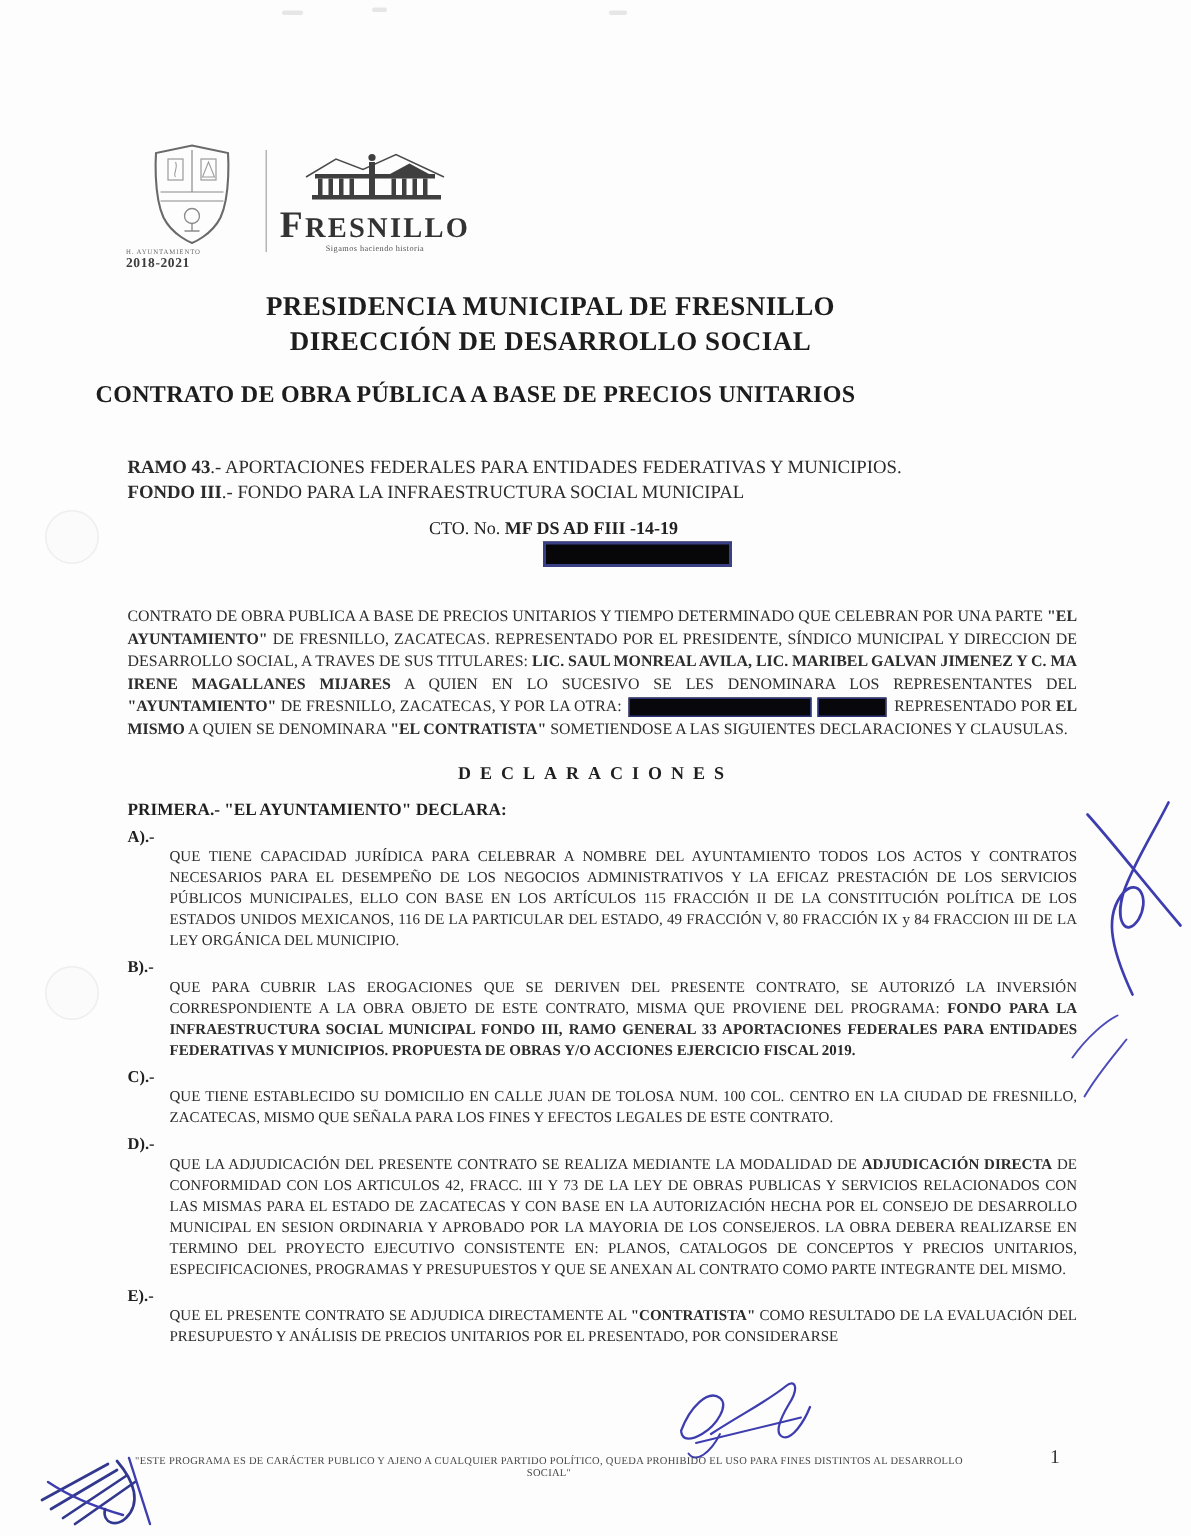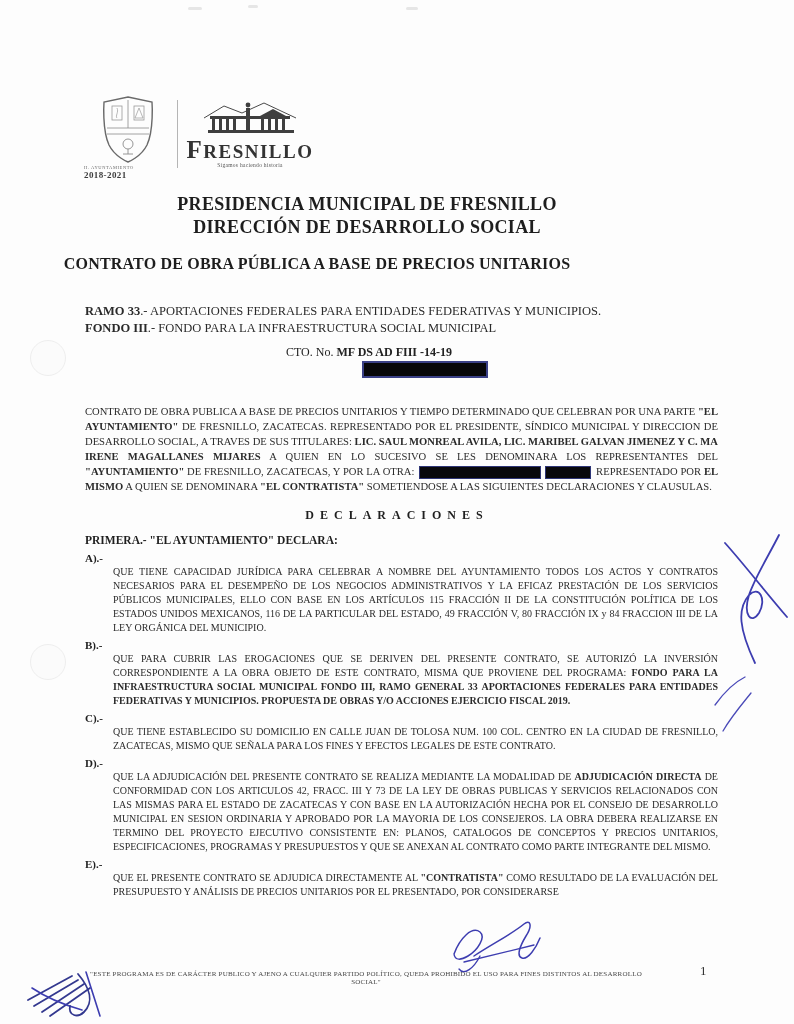--- a/index.html
+++ b/index.html
@@ -97,21 +97,21 @@
     <div class="brand-tagline">Sigamos haciendo historia</div>
   </div>
 
   <div class="abs doc-title">
     <div>PRESIDENCIA MUNICIPAL DE FRESNILLO</div>
     <div>DIRECCIÓN DE DESARROLLO SOCIAL</div>
   </div>
   <div class="abs doc-subtitle">CONTRATO DE OBRA PÚBLICA A BASE DE PRECIOS UNITARIOS</div>
 
   <div class="abs program">
-    <div><span class="b">RAMO 33</span><span>.- APORTACIONES FEDERALES PARA ENTIDADES FEDERATIVAS Y MUNICIPIOS.</span></div>
+    <div><span class="b">RAMO 43</span><span>.- APORTACIONES FEDERALES PARA ENTIDADES FEDERATIVAS Y MUNICIPIOS.</span></div>
     <div><span class="b">FONDO III</span><span>.- FONDO PARA LA INFRAESTRUCTURA SOCIAL MUNICIPAL</span></div>
   </div>
 
   <div class="abs cto-line"><span>CTO. No. </span><span class="b">MF DS AD FIII -14-19</span></div>
   <div class="abs cto-redact"></div>
 
   <div class="abs intro"><span>CONTRATO DE OBRA PUBLICA A BASE DE PRECIOS UNITARIOS Y TIEMPO DETERMINADO QUE CELEBRAN POR UNA PARTE </span><span class="b">"EL AYUNTAMIENTO"</span><span> DE FRESNILLO, ZACATECAS. REPRESENTADO POR EL PRESIDENTE, SÍNDICO MUNICIPAL Y DIRECCION DE DESARROLLO SOCIAL, A TRAVES DE SUS TITULARES: </span><span class="b">LIC. SAUL MONREAL AVILA, LIC. MARIBEL GALVAN JIMENEZ Y C. MA IRENE MAGALLANES MIJARES</span><span> A QUIEN EN LO SUCESIVO SE LES DENOMINARA LOS REPRESENTANTES DEL </span><span class="b">"AYUNTAMIENTO"</span><span> DE FRESNILLO, ZACATECAS, Y POR LA OTRA: </span><span class="redact" style="width: 120px;"></span><span class="redact" style="width: 44px;"></span><span> REPRESENTADO POR </span><span class="b">EL MISMO</span><span> A QUIEN SE DENOMINARA </span><span class="b">"EL CONTRATISTA"</span><span> SOMETIENDOSE A LAS SIGUIENTES DECLARACIONES Y CLAUSULAS.</span></div>
 
   <div class="abs h-declaraciones">DECLARACIONES</div>
   <div class="abs h-primera">PRIMERA.- "EL AYUNTAMIENTO" DECLARA:</div>

